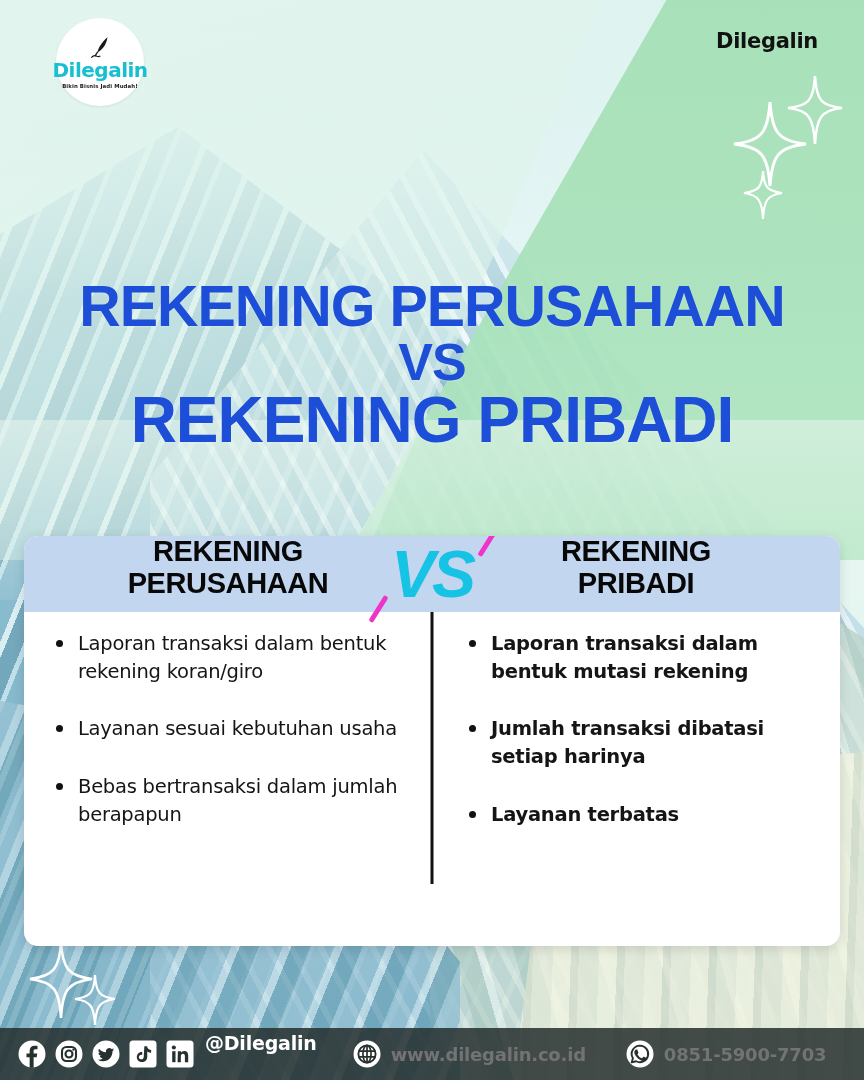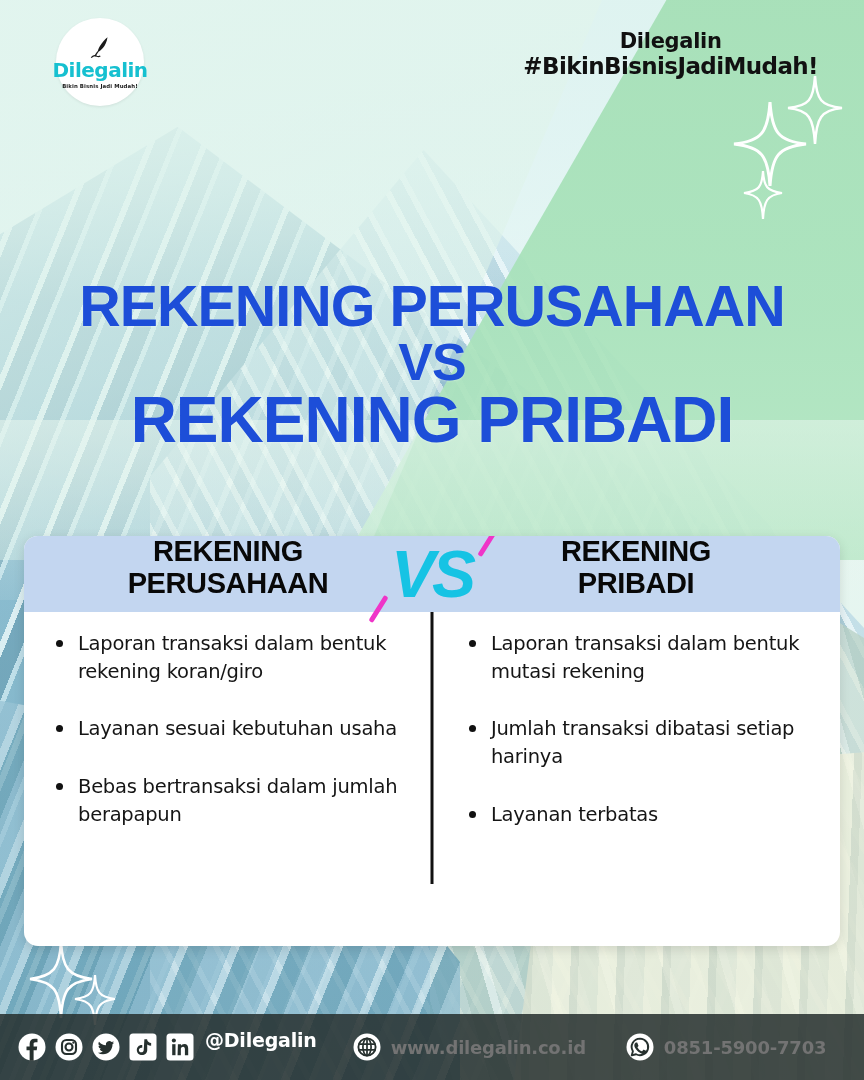--- a/index.html
+++ b/index.html
@@ -216,21 +216,21 @@
   .divider {
     position:absolute; left:50%; top:0;
     width:3px; height:100%;
     background:#111;
     transform:translateX(-50%);
   }
   .col {
     flex:1 1 0;
     padding:18px 26px 0 30px;
   }
-  .col.right { padding-left:34px; padding-right:20px; }
+  .col.right { padding-left:34px; padding-right:20px;font-weight:bold; }
   ul.points { list-style:none; }
   ul.points li {
     position:relative;
     padding-left:24px;
     margin-bottom:30px;
     font-family:"DejaVu Sans","Liberation Sans", sans-serif;
     font-size:19.5px;
     line-height:1.42;
     color:#151515;
     letter-spacing:-.25px;
@@ -238,24 +238,24 @@
   ul.points li::before {
     content:"";
     position:absolute; left:2px; top:10px;
     width:7px; height:7px; border-radius:50%;
     background:#111;
   }
 
   
   .footer {
     position:absolute; left:0; bottom:0;
-    width:864px; height:66px;
+    width:864px; height:52px;
     background:rgba(38,48,46,.86);
     display:flex; 
-    padding:15px 18px;
+    padding:4px 18px;
     color:#fff;
   }
   .socials { display:flex; align-items:center; gap:9px; }
   .sic { width:28px; height:28px; display:block; }
   .handle {
     font-family:"DejaVu Sans","Liberation Sans", sans-serif;
     font-weight:bold; font-size:19px; color:#fff;
     margin-left:11px; letter-spacing:-.2px;
   }
   .ftr-item { display:flex; align-items:center; gap:10px; }
@@ -318,21 +318,20 @@
         <path d="M10.9 15.6 C9.6 17.3 8.6 18.9 8.0 20.3" stroke="#1b1b1b" stroke-width="1.3" fill="none"></path>
         <path d="M4.2 21.6 C6.0 19.8 8.2 19.3 9.9 20.2 C11.1 20.8 12.2 20.7 13.3 20.0" stroke="#1b1b1b" stroke-width="1.2" fill="none"></path>
       </svg>
     </span>
     <span class="logo-word">Dilegalin</span>
     <span class="logo-tag">Bikin Bisnis Jadi Mudah!</span>
   </div>
 
   <div class="brand-block">
     <div class="brand-name">Dilegalin</div>
-    <div class="brand-hash">#BikinBisnisJadiMudah!</div>
   </div>
 
   <div class="headline">
     <span class="l1">REKENING PERUSAHAAN</span>
     <span class="l2">VS</span>
     <span class="l3">REKENING PRIBADI</span>
   </div>
 
   <div class="card">
 

